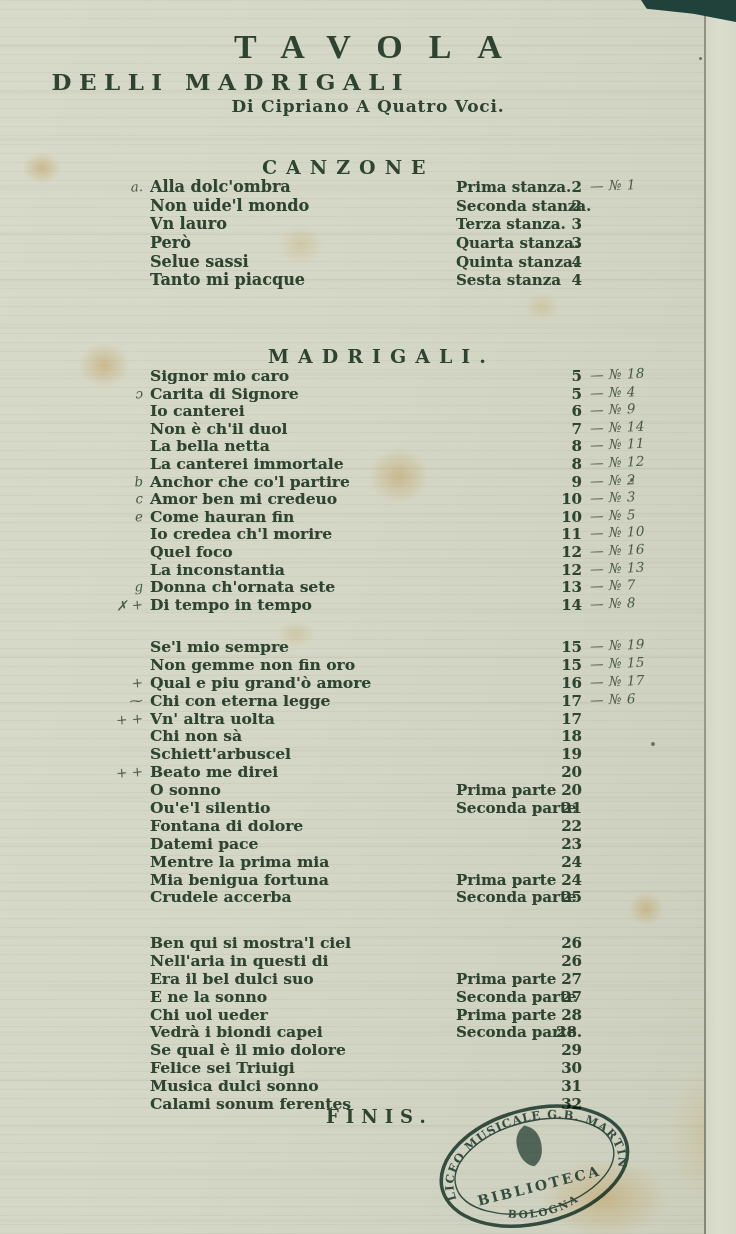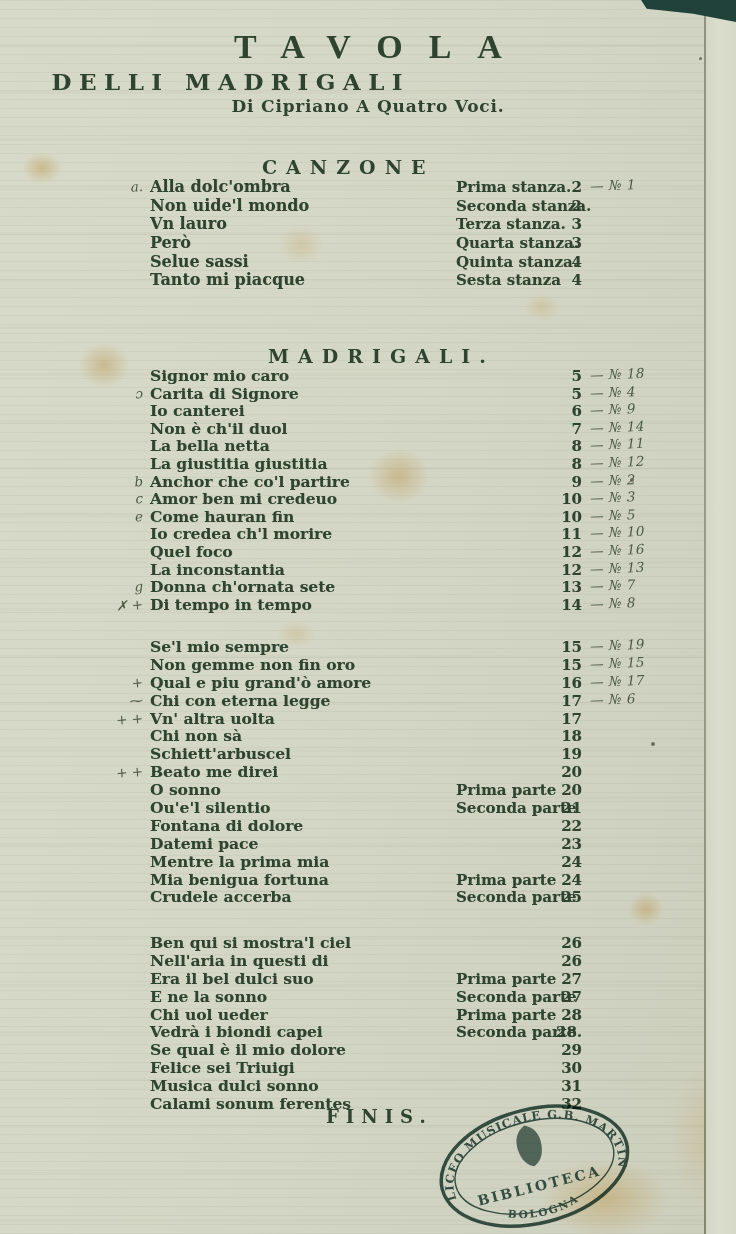--- a/index.html
+++ b/index.html
@@ -172,21 +172,21 @@
         </div>
         <div class="row">
           <span class="mg"></span>
           <span class="t">La bella netta</span>
           <span class="part"></span>
           <span class="pg">8</span>
           <span class="note">— № 11</span>
         </div>
         <div class="row">
           <span class="mg"></span>
-          <span class="t">La giustitia giustitia</span>
+          <span class="t">La canterei immortale</span>
           <span class="part"></span>
           <span class="pg">8</span>
           <span class="note">— № 12</span>
         </div>
         <div class="row">
           <span class="mg">b</span>
           <span class="t">Anchor che co'l partire</span>
           <span class="part"></span>
           <span class="pg">9</span>
           <span class="note">— № 2</span>

